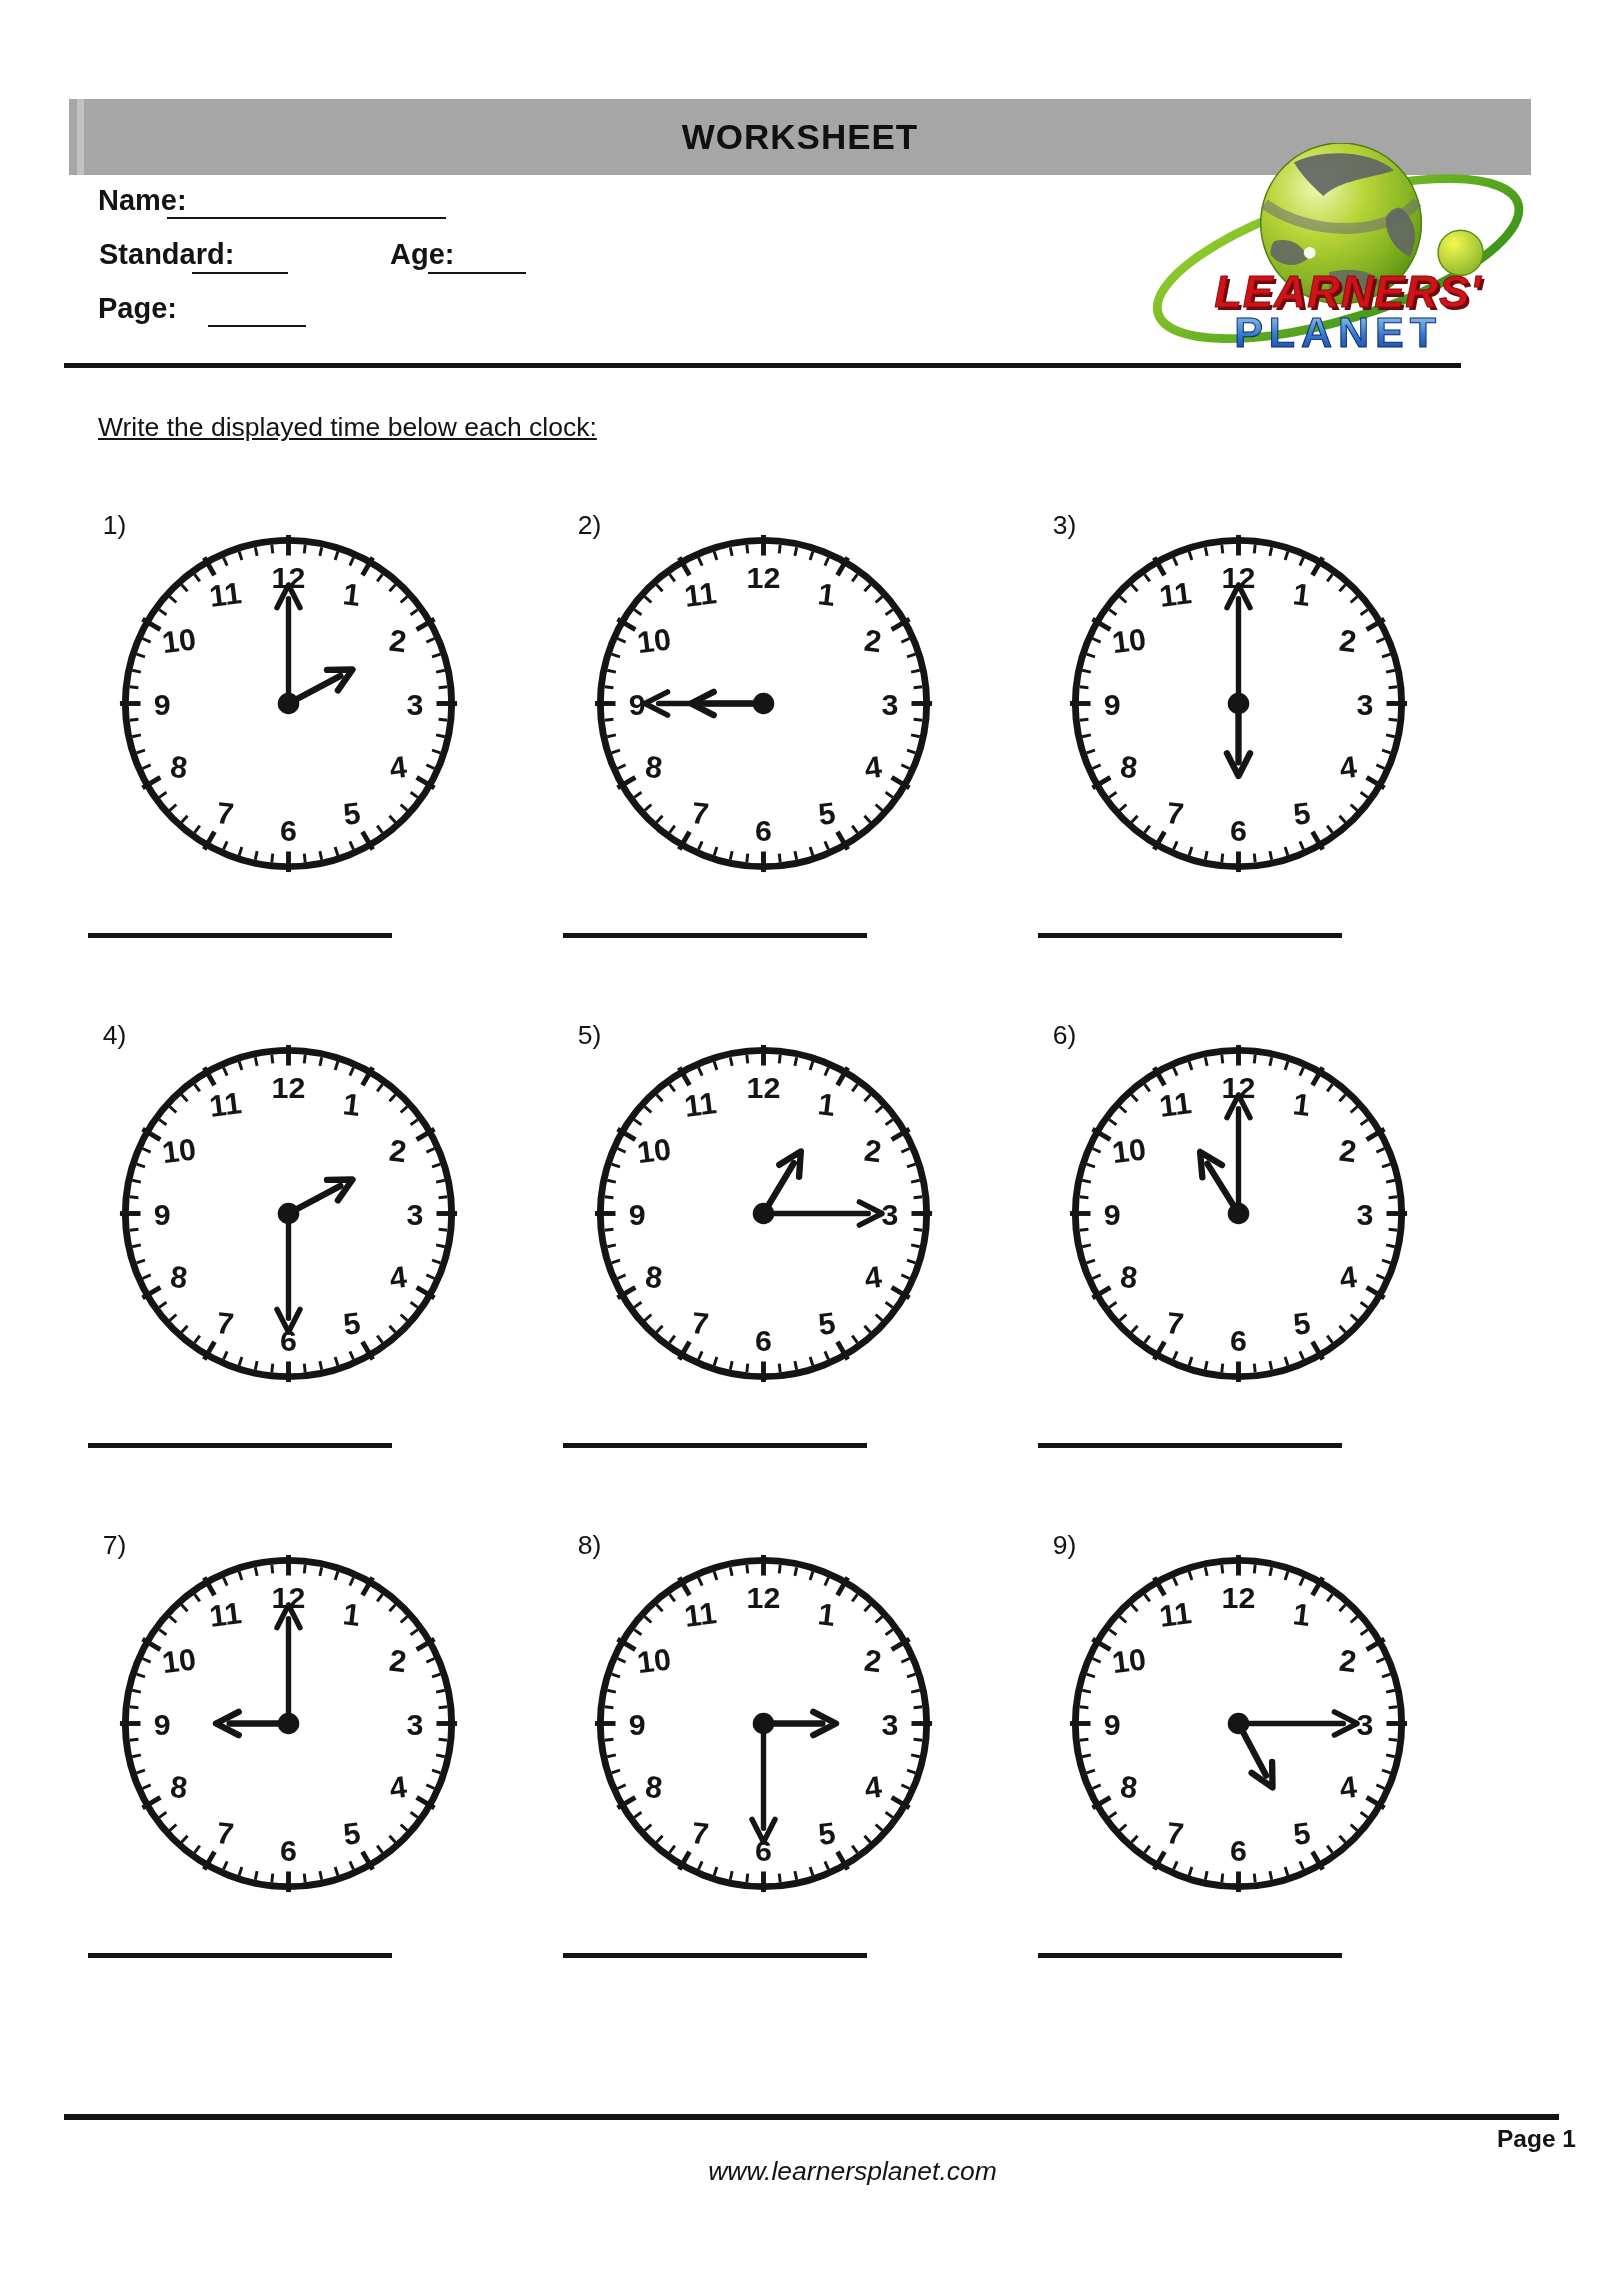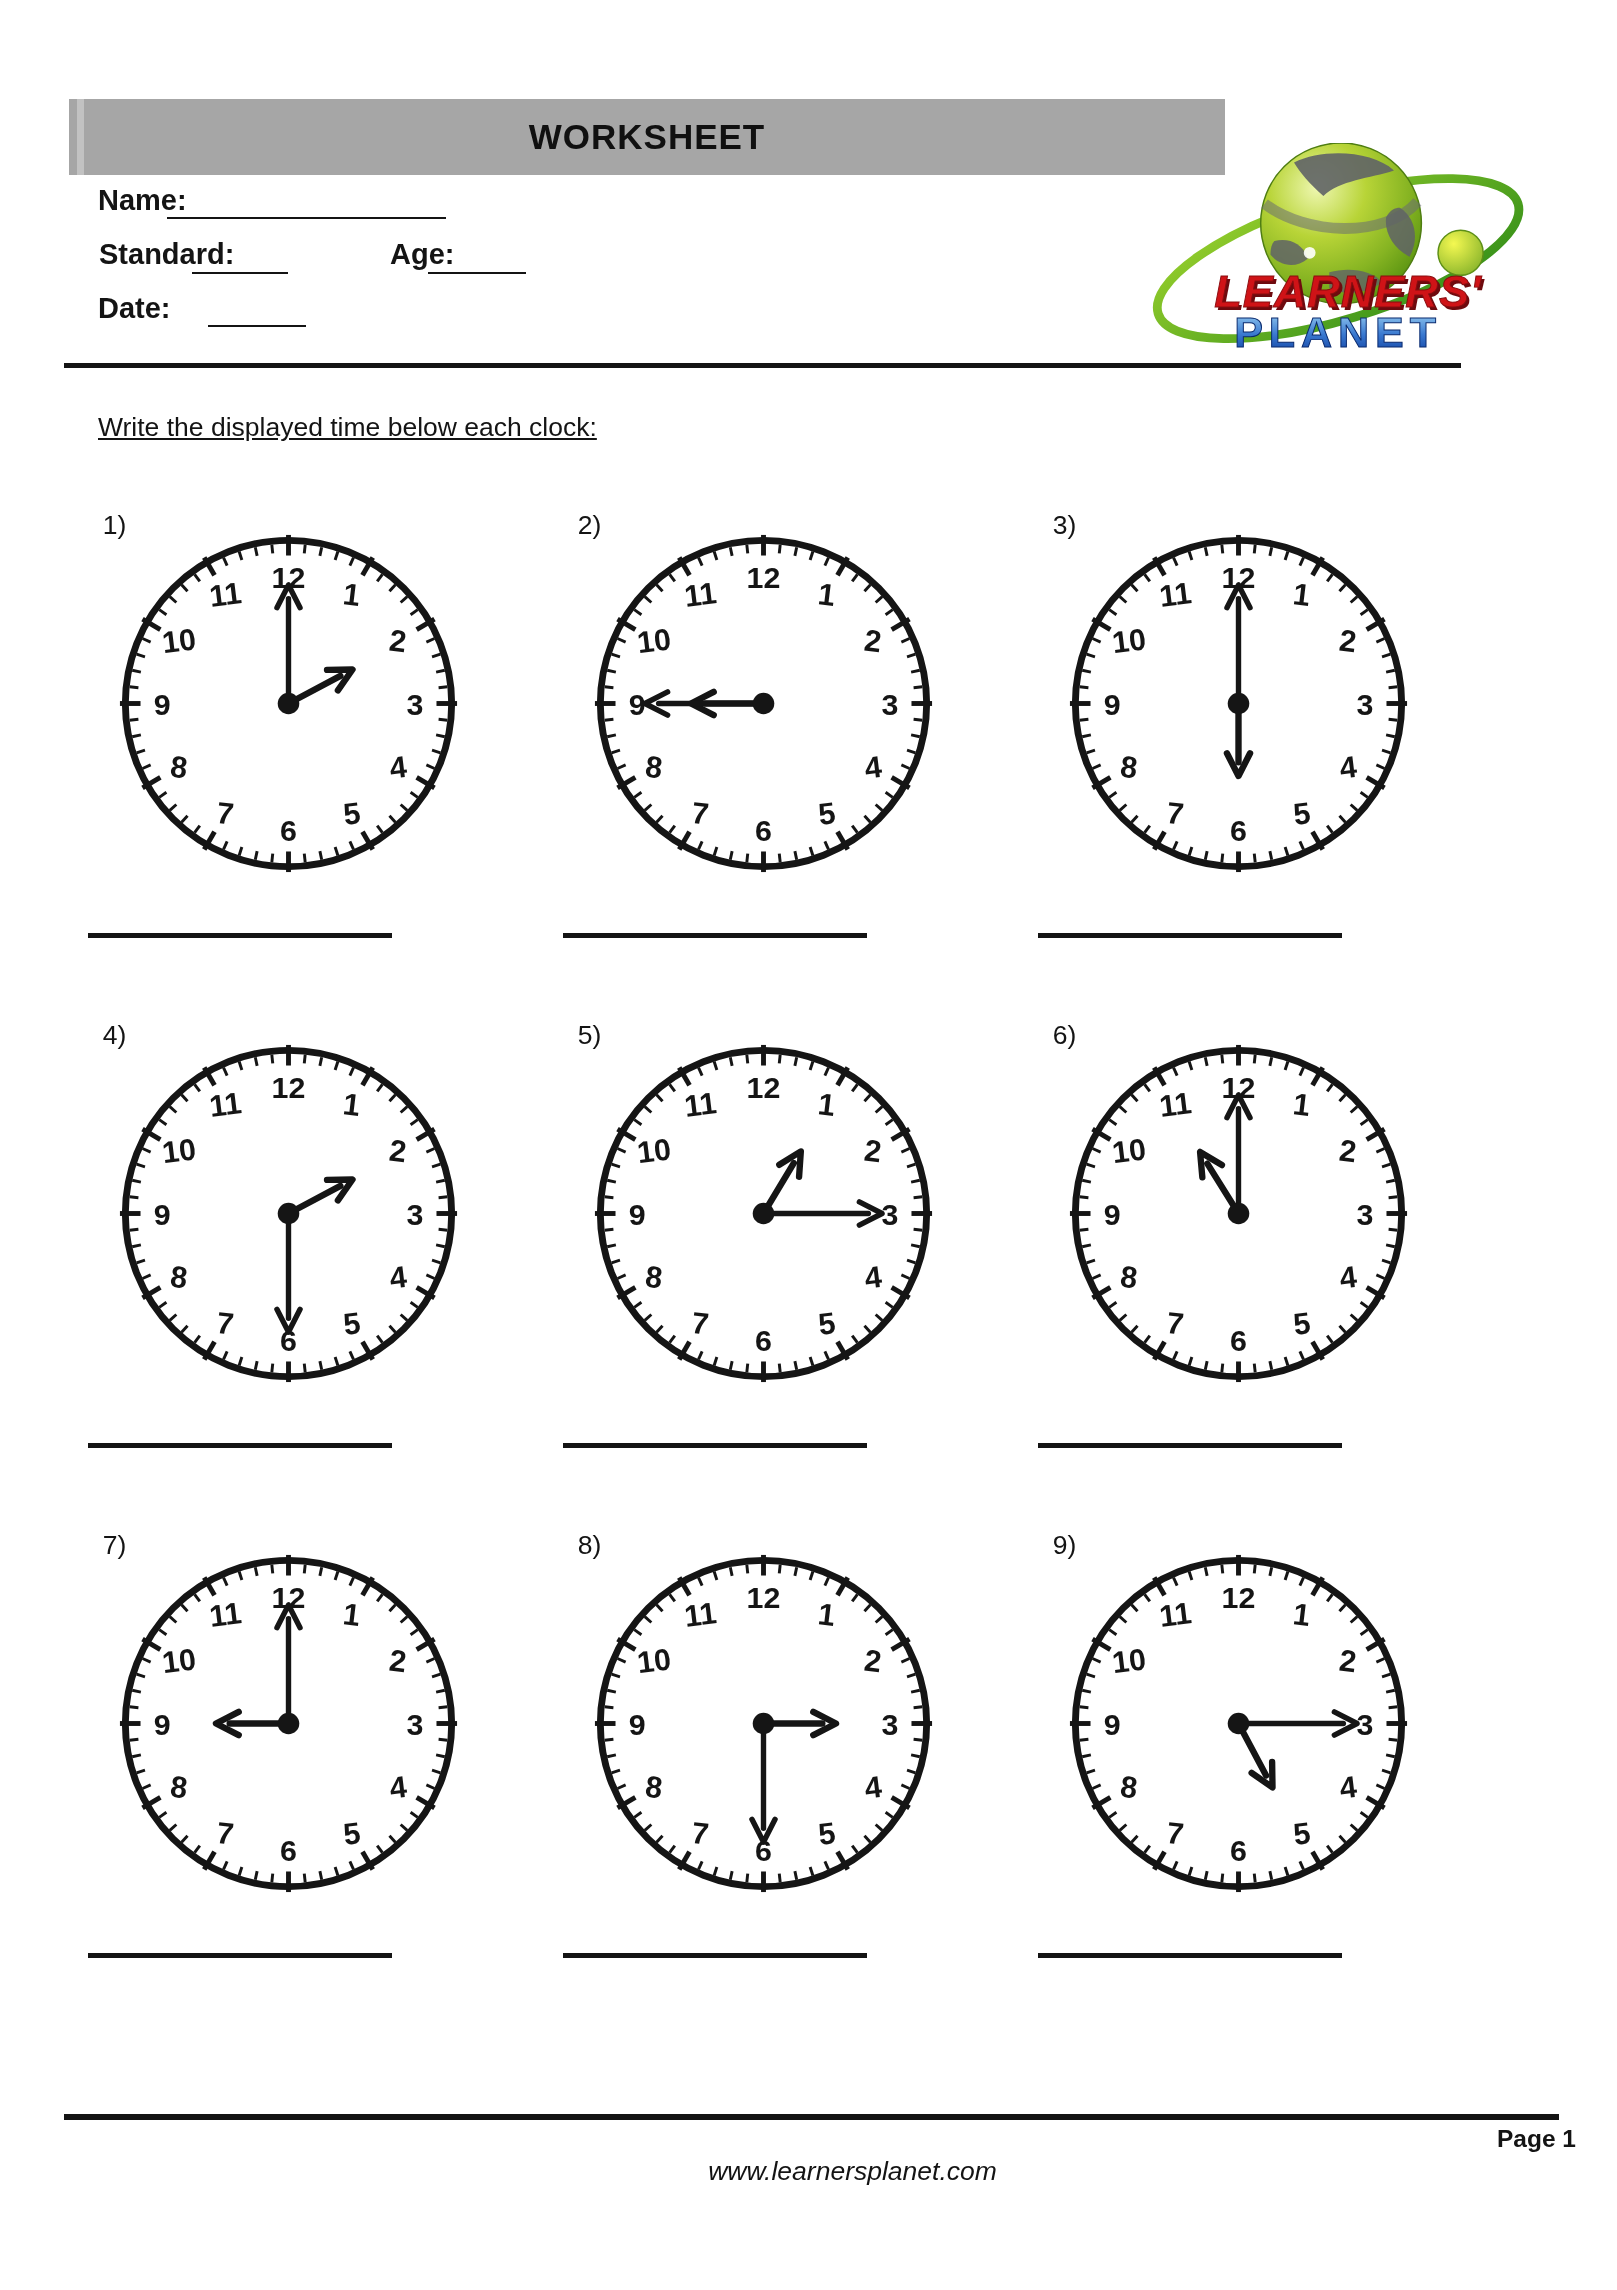--- a/index.html
+++ b/index.html
@@ -3,21 +3,21 @@
 <meta charset="utf-8">
 <style>
   html,body{margin:0;padding:0;background:#e8e8e8;}
   .page{
     position:relative; width:1617px; height:2291px; background:#ffffff;
     margin:0 auto; overflow:hidden;
     font-family:"Liberation Sans", sans-serif; color:#141414;
   }
   
   .title-bar{
-    position:absolute; left:69px; top:99px; width:1156px; height:76px;
+    position:absolute; left:69px; top:99px; width:1462px; height:76px;
     background:#a6a6a6; display:flex; align-items:center; justify-content:center;
   }
   .title-bar::before{
     content:""; position:absolute; left:7.8px; top:0; width:6.9px; height:100%;
     background:#c2c2c2;
   }
   .title-text{ font-size:35px; font-weight:bold; letter-spacing:1px; color:#101010;}
   .field-label{ position:absolute; font-size:29px; font-weight:bold; }
   .blank{ position:absolute; height:0; border-bottom:2.9px solid #141414; }
   .blank.thin{ border-bottom-width:2.5px; }
@@ -56,21 +56,21 @@
 
   <span class="field-label" style="left:98px; top:184px;">Name:</span>
   <span class="blank thin" style="left:167px; top:217px; width:279px;"></span>
 
   <span class="field-label" style="left:99px; top:238px;">Standard:</span>
   <span class="blank thin" style="left:192px; top:272px; width:96px;"></span>
 
   <span class="field-label" style="left:390px; top:238px;">Age:</span>
   <span class="blank thin" style="left:428px; top:272px; width:98px;"></span>
 
-  <span class="field-label" style="left:98px; top:292px;">Date:</span>
+  <span class="field-label" style="left:98px; top:292px;">Page:</span>
   <span class="blank thin" style="left:208px; top:325px; width:98px;"></span>
 
   <div class="header-rule"></div>
 
   <svg class="logo" viewBox="0 0 420 250" aria-hidden="true">
     <defs>
       <radialGradient id="g-globe" cx="35%" cy="28%" r="80%">
         <stop offset="0%" stop-color="#eef7b0"></stop>
         <stop offset="38%" stop-color="#b8d437"></stop>
         <stop offset="72%" stop-color="#86b422"></stop>

